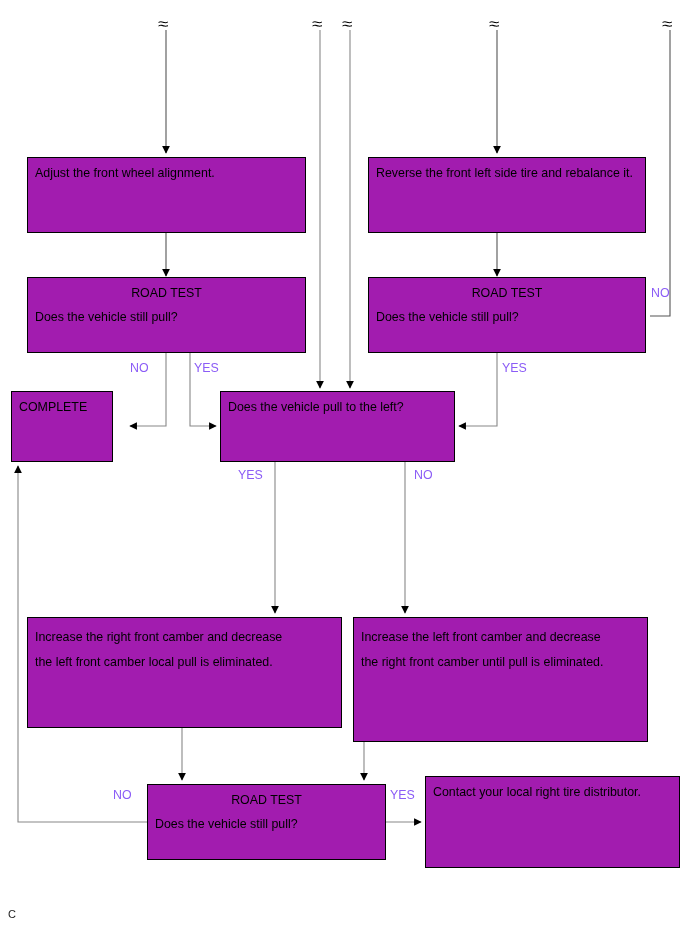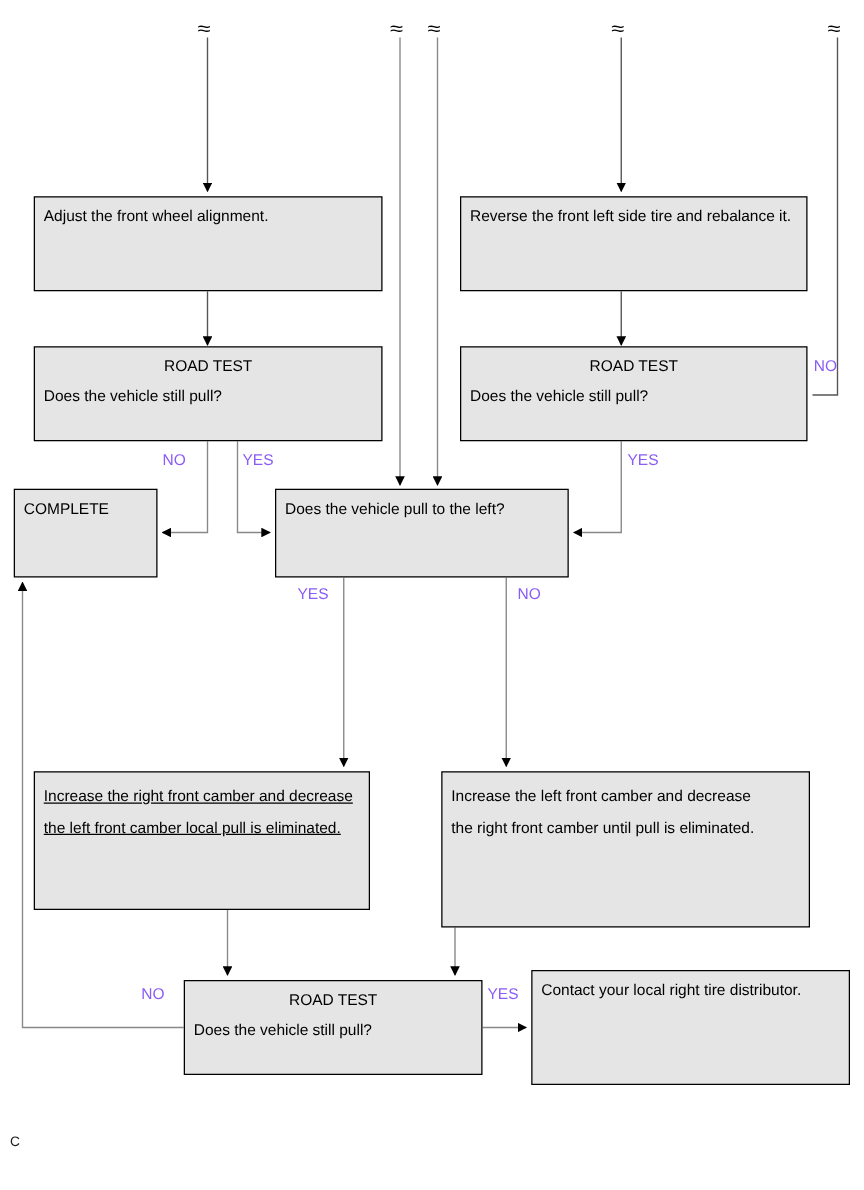--- a/index.html
+++ b/index.html
@@ -23,21 +23,21 @@
     left: 0;
     top: 0;
     width: 691px;
     height: 952px;
     pointer-events: none;
   }
   .node {
     position: absolute;
     box-sizing: border-box;
     border: 1.6px solid #000;
-    background: #e5e5e5;
+    background: #a21caf;
     font-size: 12.4px;
     line-height: 1.35;
   }
   .node .title {
     display: block;
     text-align: center;
     padding-top: 7px;
     font-size: 12.4px;
   }
   .node .body {
@@ -131,29 +131,29 @@
   <div class="node" style="left:27px; top:277px; width:279px; height:76px;">
     <span class="title">ROAD TEST</span>
     <span class="body">Does the vehicle still pull?</span>
   </div>
 
   <div class="node" style="left:368px; top:277px; width:278px; height:76px;">
     <span class="title">ROAD TEST</span>
     <span class="body">Does the vehicle still pull?</span>
   </div>
 
-  <div class="node" style="left:11px; top:391px; width:115px; height:71px;">
+  <div class="node" style="left:11px; top:391px; width:102px; height:71px;">
     <span class="body">COMPLETE</span>
   </div>
 
   <div class="node" style="left:220px; top:391px; width:235px; height:71px;">
     <span class="body">Does the vehicle pull to the left?</span>
   </div>
 
-  <div class="node" style="left:27px; top:617px; width:269px; height:111px;text-decoration:underline;">
+  <div class="node" style="left:27px; top:617px; width:315px; height:111px;">
     <span class="body two-line">Increase the right front camber and decrease</span>
     <span class="body two-line" style="padding-top:0;">the left front camber local pull is eliminated.</span>
   </div>
 
   <div class="node" style="left:353px; top:617px; width:295px; height:125px;">
     <span class="body two-line">Increase the left front camber and decrease</span>
     <span class="body two-line" style="padding-top:0;">the right front camber until pull is eliminated.</span>
   </div>
 
   <div class="node" style="left:147px; top:784px; width:239px; height:76px;">

